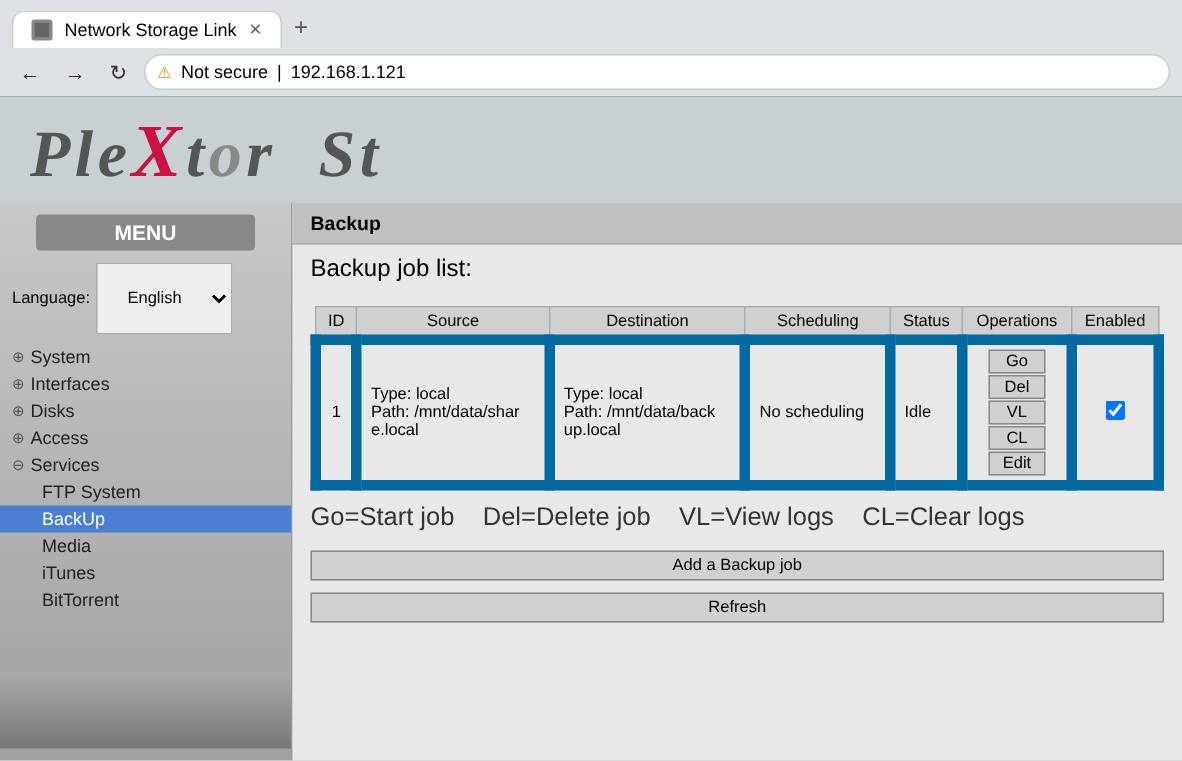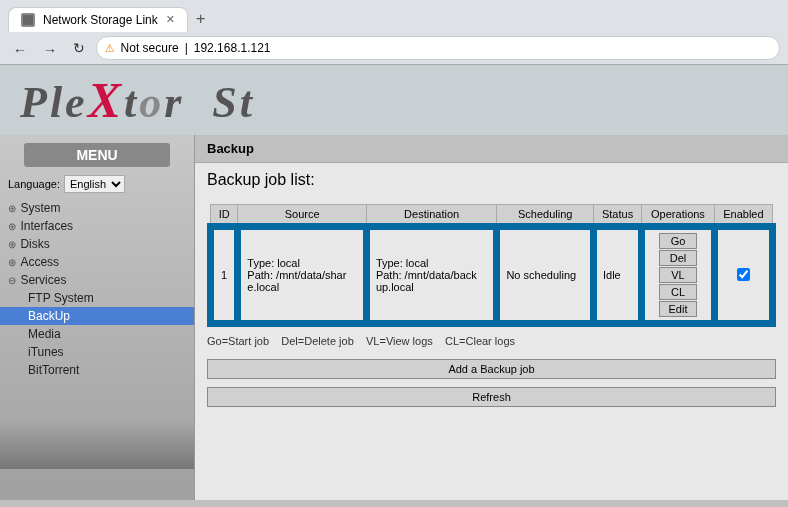--- a/index.html
+++ b/index.html
@@ -23,42 +23,42 @@
     
     .logo-area { background: #c8d0d4; padding: 12px 20px; height: 70px; display: flex; align-items: center; }
 
     
     .main-layout { display: flex; flex: 1; }
 
     
     .sidebar { width: 195px; background: linear-gradient(to bottom, #c8c8c8, #a0a0a0); border-right: 1px solid #999; padding: 8px 0; flex-shrink: 0; }
     .menu-title { background: #888; color: white; text-align: center; font-weight: bold; font-size: 14px; padding: 4px; margin: 0 24px 6px; border-radius: 3px; }
     .language-row { display: flex; align-items: center; gap: 4px; padding: 2px 8px 6px; font-size: 11px; }
-    .language-select { font-size: 11px; padding: 1px; border: 1px solid #aaa; }
+    .language-select { font-size: 11px; padding: 16px; border: 1px solid #aaa; }
     .menu-item { display: flex; align-items: center; gap: 4px; padding: 2px 8px; cursor: pointer; font-size: 12px; color: #222; }
     .menu-item .expand-icon { font-size: 10px; color: #555; }
     .sub-item { padding: 2px 8px 2px 28px; cursor: pointer; font-size: 12px; color: #222; }
     .sub-item.selected { background: #4a7fd4; color: white; }
 
     
     .content-area { flex: 1; background: #e8e8e8; padding: 0; }
     .content-header { background: #c0c0c0; padding: 6px 12px; font-weight: bold; font-size: 13px; border-bottom: 1px solid #aaa; }
     .content-body { padding: 8px 12px; }
     .section-label { font-size: 16px; margin-bottom: 15px; }
 
     
     .backup-table { width: 100%; border-collapse: collapse; border: 1px solid #aaa; font-size: 11px; }
     .backup-table th { background: #d0d0d0; border: 1px solid #aaa; padding: 3px 6px; text-align: center; font-weight: normal; margin-left: 25px; }
     .backup-table td { border: 7px solid #0369a1; padding: 3px 6px; vertical-align: middle; }
     .backup-table .ops-cell { padding: 2px; text-align: center; }
     .op-btn { display: block; width: 38px; background: #d0d0d0; border: 1px solid #888; padding: 1px 4px; margin: 1px auto; cursor: pointer; font-size: 11px; text-align: center; }
     .checkbox-cell { text-align: center; }
 
     
-    .legend { margin-top: 8px; font-size: 11px; color: #333; }
+    .legend { margin-top: 8px; font-size: 17px; color: #333; }
 
     
     .action-row { display: flex; gap: 8px; margin-top: 12px; justify-content: center; flex-direction: column; }
     .action-btn { background: #d0d0d0; border: 1px solid #888; padding: 3px 12px; cursor: pointer; font-size: 11px; }
   </style>
 </head>
 <body>
 
 <div class="browser-chrome">
   <div class="tab-bar">

